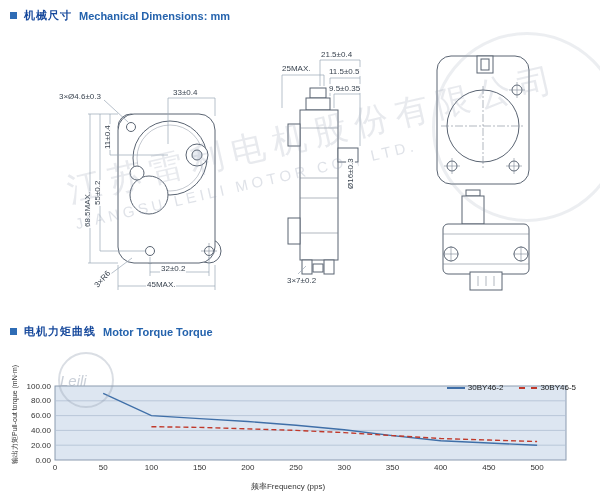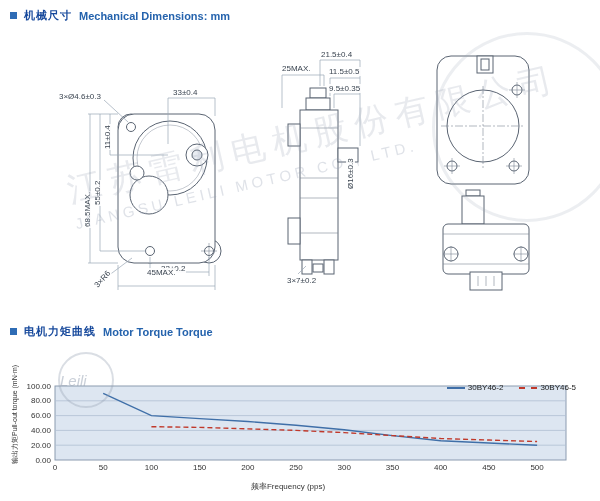--- a/index.html
+++ b/index.html
@@ -165,21 +165,21 @@
       </g>
     </svg>
 
     <span class="dim" style="left:58px;top:64px">3×Ø4.6±0.3</span>
     <span class="dim" style="left:172px;top:60px">33±0.4</span>
     <span class="dim dim-v" style="left:103px;top:122px">11±0.4</span>
     <span class="dim dim-v" style="left:93px;top:178px">55±0.2</span>
     <span class="dim dim-v" style="left:83px;top:200px">68.5MAX.</span>
     <span class="dim dim-d" style="left:92px;top:256px">3×R6</span>
     <span class="dim" style="left:160px;top:236px">32±0.2</span>
-    <span class="dim" style="left:146px;top:240px">45MAX.</span>
+    <span class="dim" style="left:146px;top:252px">45MAX.</span>
     <span class="dim" style="left:281px;top:36px">25MAX.</span>
     <span class="dim" style="left:320px;top:22px">21.5±0.4</span>
     <span class="dim" style="left:328px;top:39px">11.5±0.5</span>
     <span class="dim" style="left:328px;top:56px">9.5±0.35</span>
     <span class="dim dim-v" style="left:346px;top:162px">Ø16±0.3</span>
     <span class="dim" style="left:286px;top:248px">3×7±0.2</span>
   </div>
 
   <div class="section-header" id="hdr-torque">
     <span class="bullet"></span>

